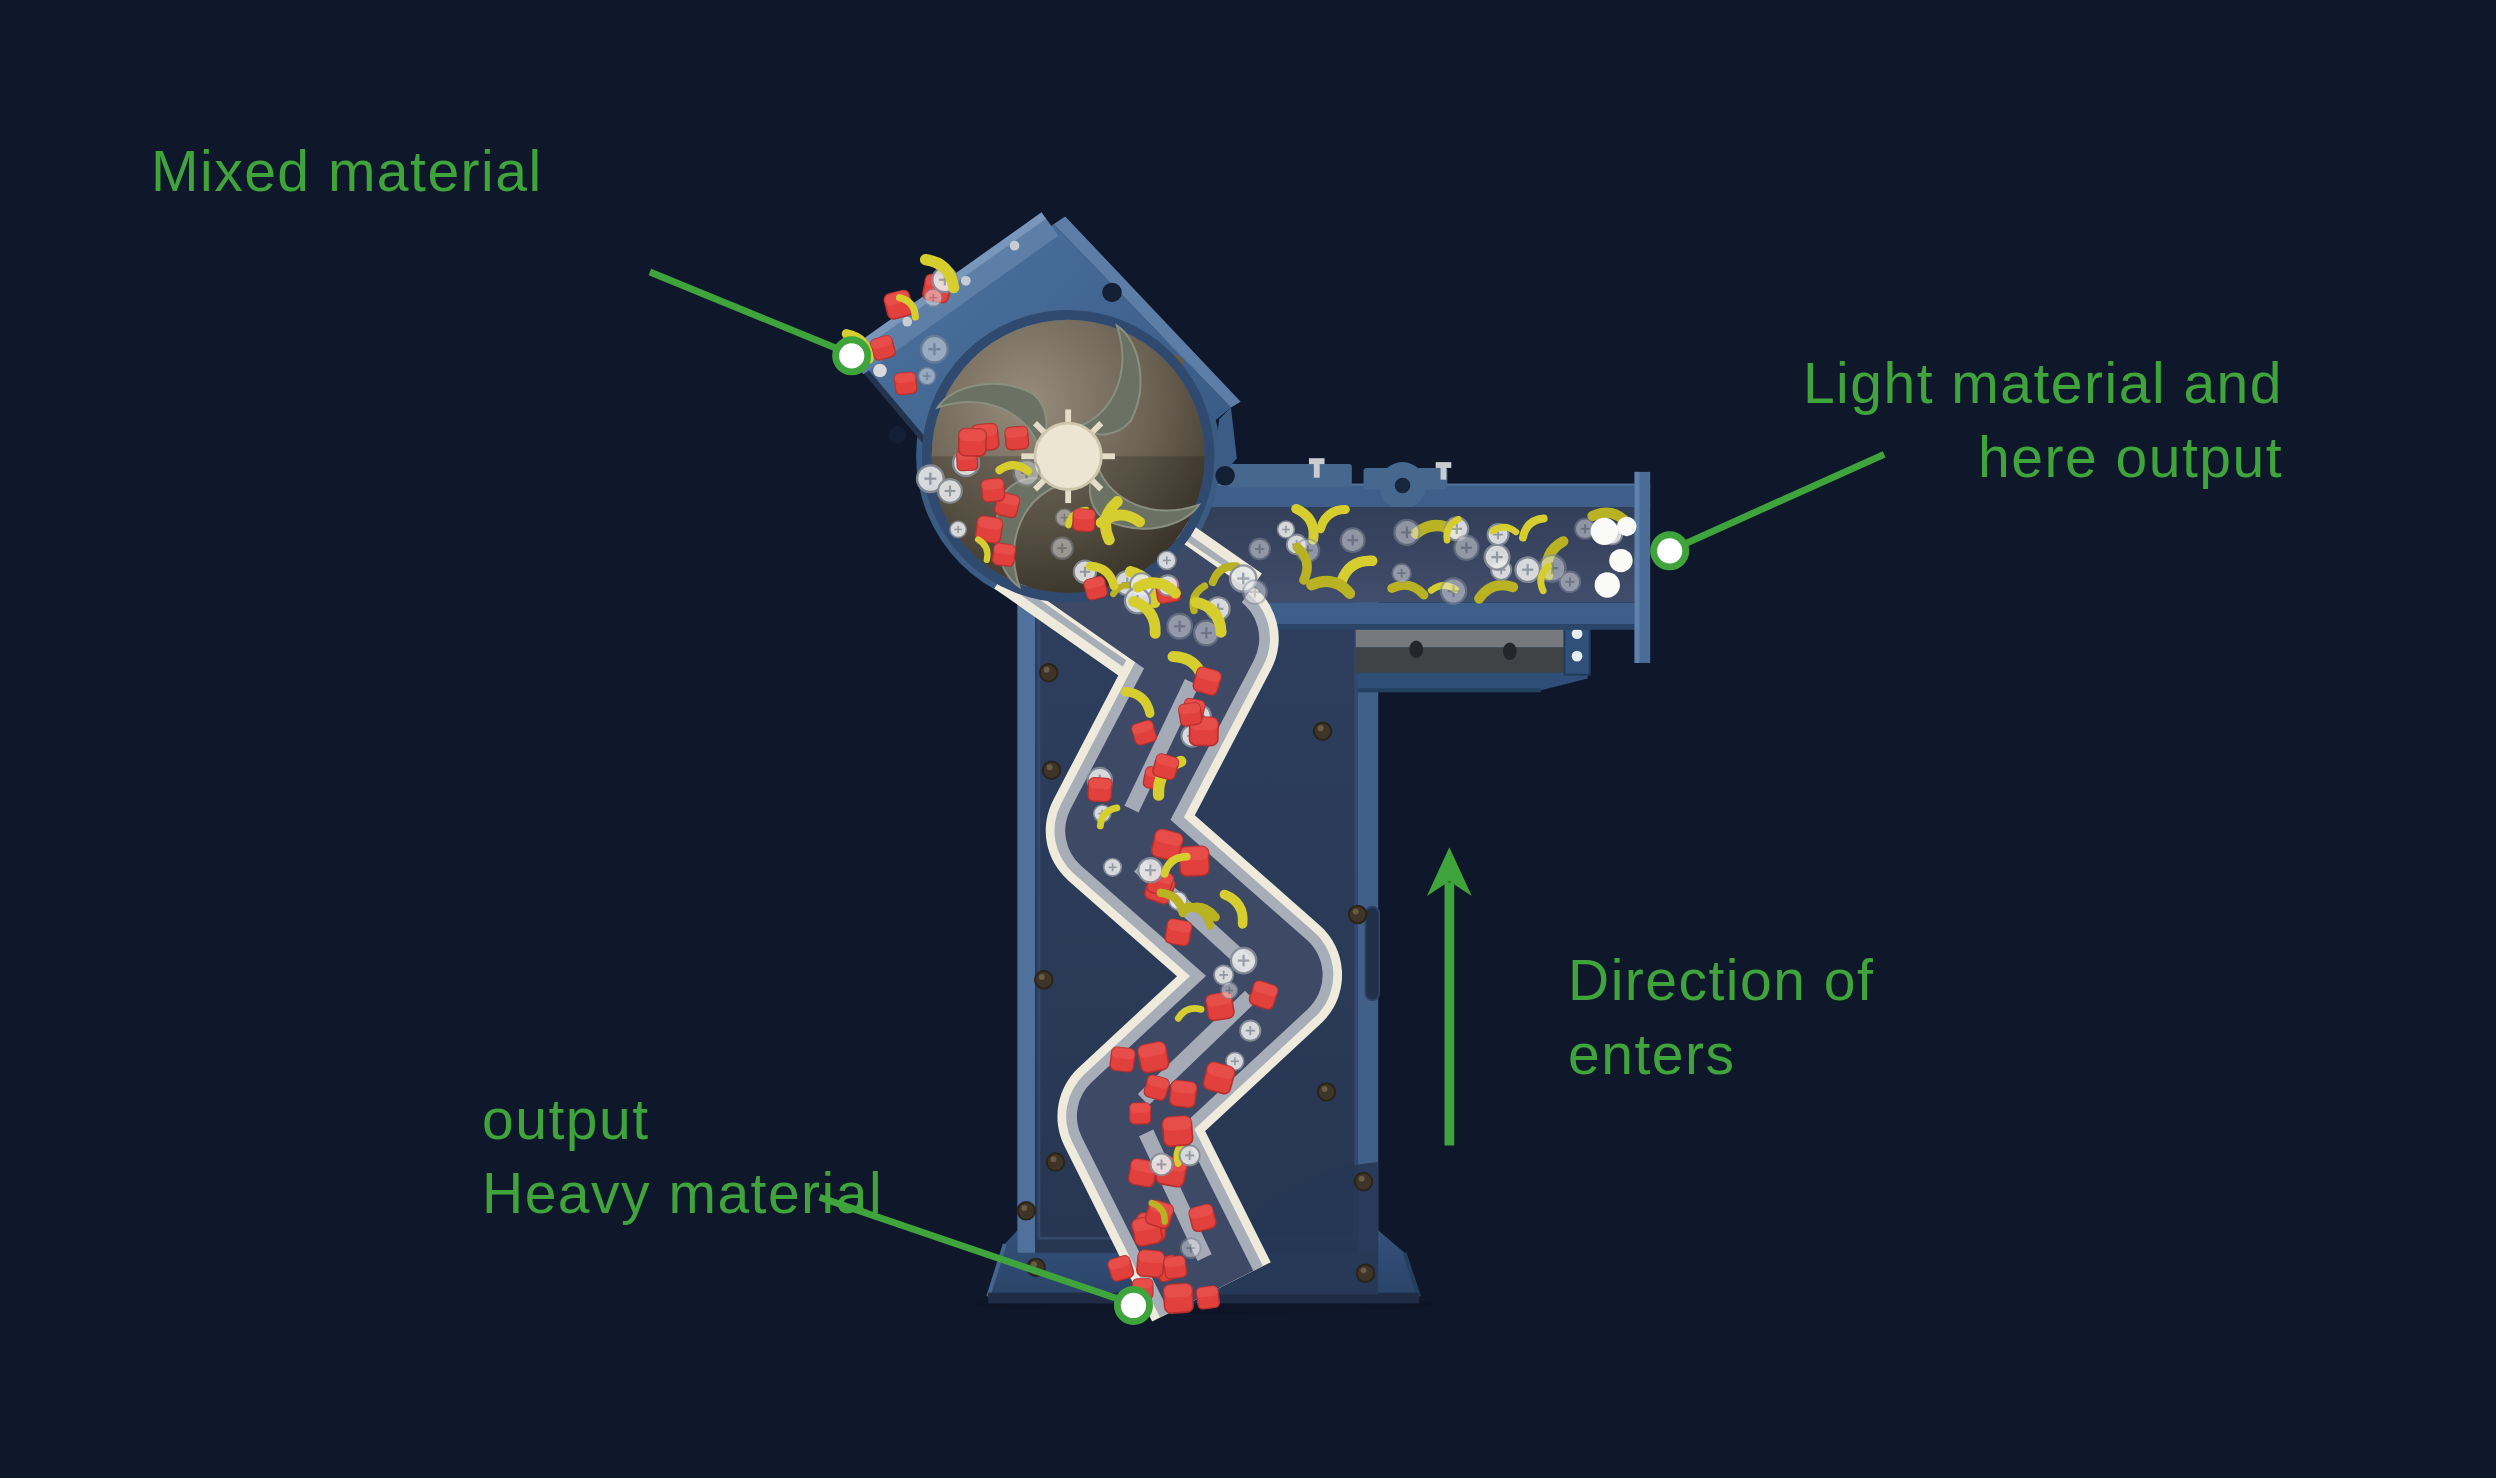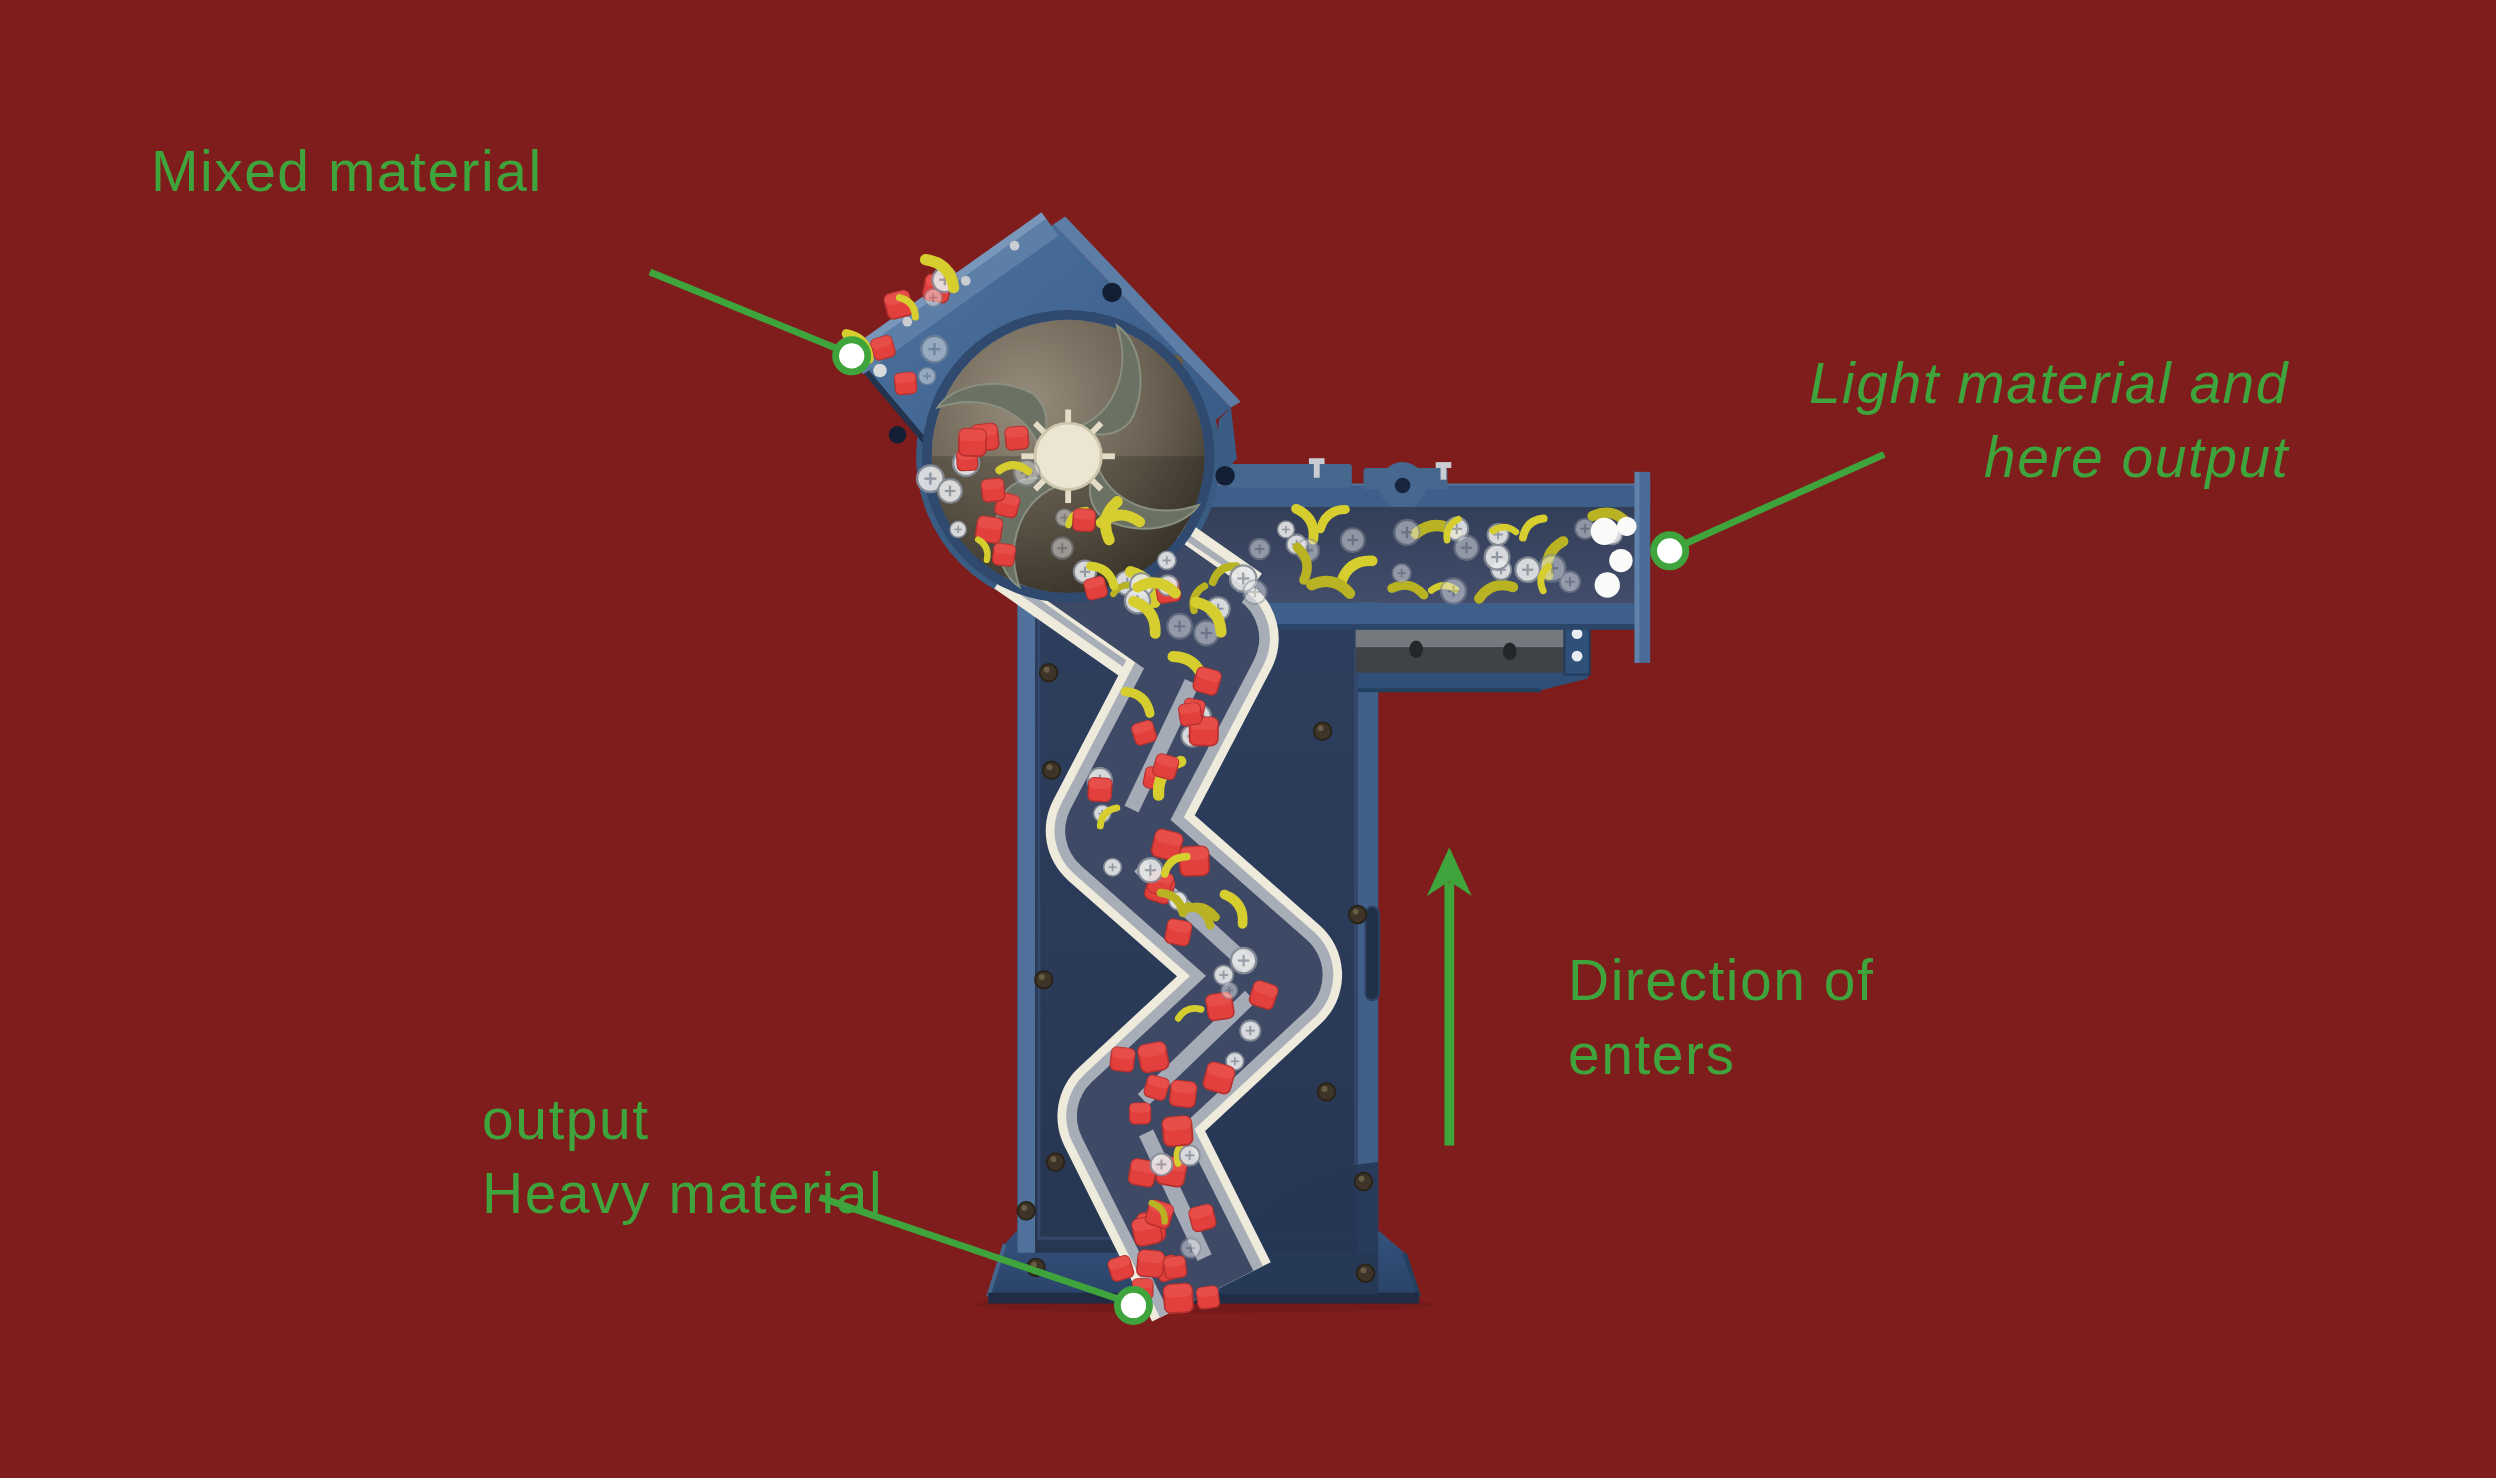--- a/index.html
+++ b/index.html
@@ -1,16 +1,16 @@
 <!DOCTYPE html>
 <html><head>
 <meta charset="utf-8">
 <style>
   html,body{margin:0;padding:0;background:#ffffff;}
-  .stage{position:relative;width:2497px;height:1478px;background:#7f1d1d;overflow:hidden;
+  .stage{position:relative;width:2497px;height:1478px;background:#0f172a;overflow:hidden;
          font-family:"Liberation Sans", sans-serif;}
   .stage svg{position:absolute;left:0;top:0;}
   .label{position:absolute;color:#3EA43B;font-size:57px;line-height:74px;
          letter-spacing:1.5px;font-weight:500;white-space:nowrap;}
   .label span{display:block;}
   .label.right{text-align:right;}
 </style>
 </head>
 <body>
 
@@ -729,21 +729,21 @@
       <line x1="1486" y1="905" x2="1486" y2="1175" stroke-width="10"></line>
       <polygon points="1486,869 1463,919 1486,904 1509,919" fill="#3EA43B" stroke="none"></polygon>
     </g>
   </g>
 </svg>
 
 <div class="label" style="left:151px; top:134px;">
   <span>Mixed material</span>
 </div>
 
-<div class="label right" style="right:208px; top:346px;font-style:italic;">
+<div class="label right" style="right:214px; top:346px;">
   <span>Light material and</span>
   <span>here output</span>
 </div>
 
 <div class="label" style="left:1568px; top:943px;">
   <span>Direction of</span>
   <span>enters</span>
 </div>
 
 <div class="label" style="left:482px; top:1082px;">

